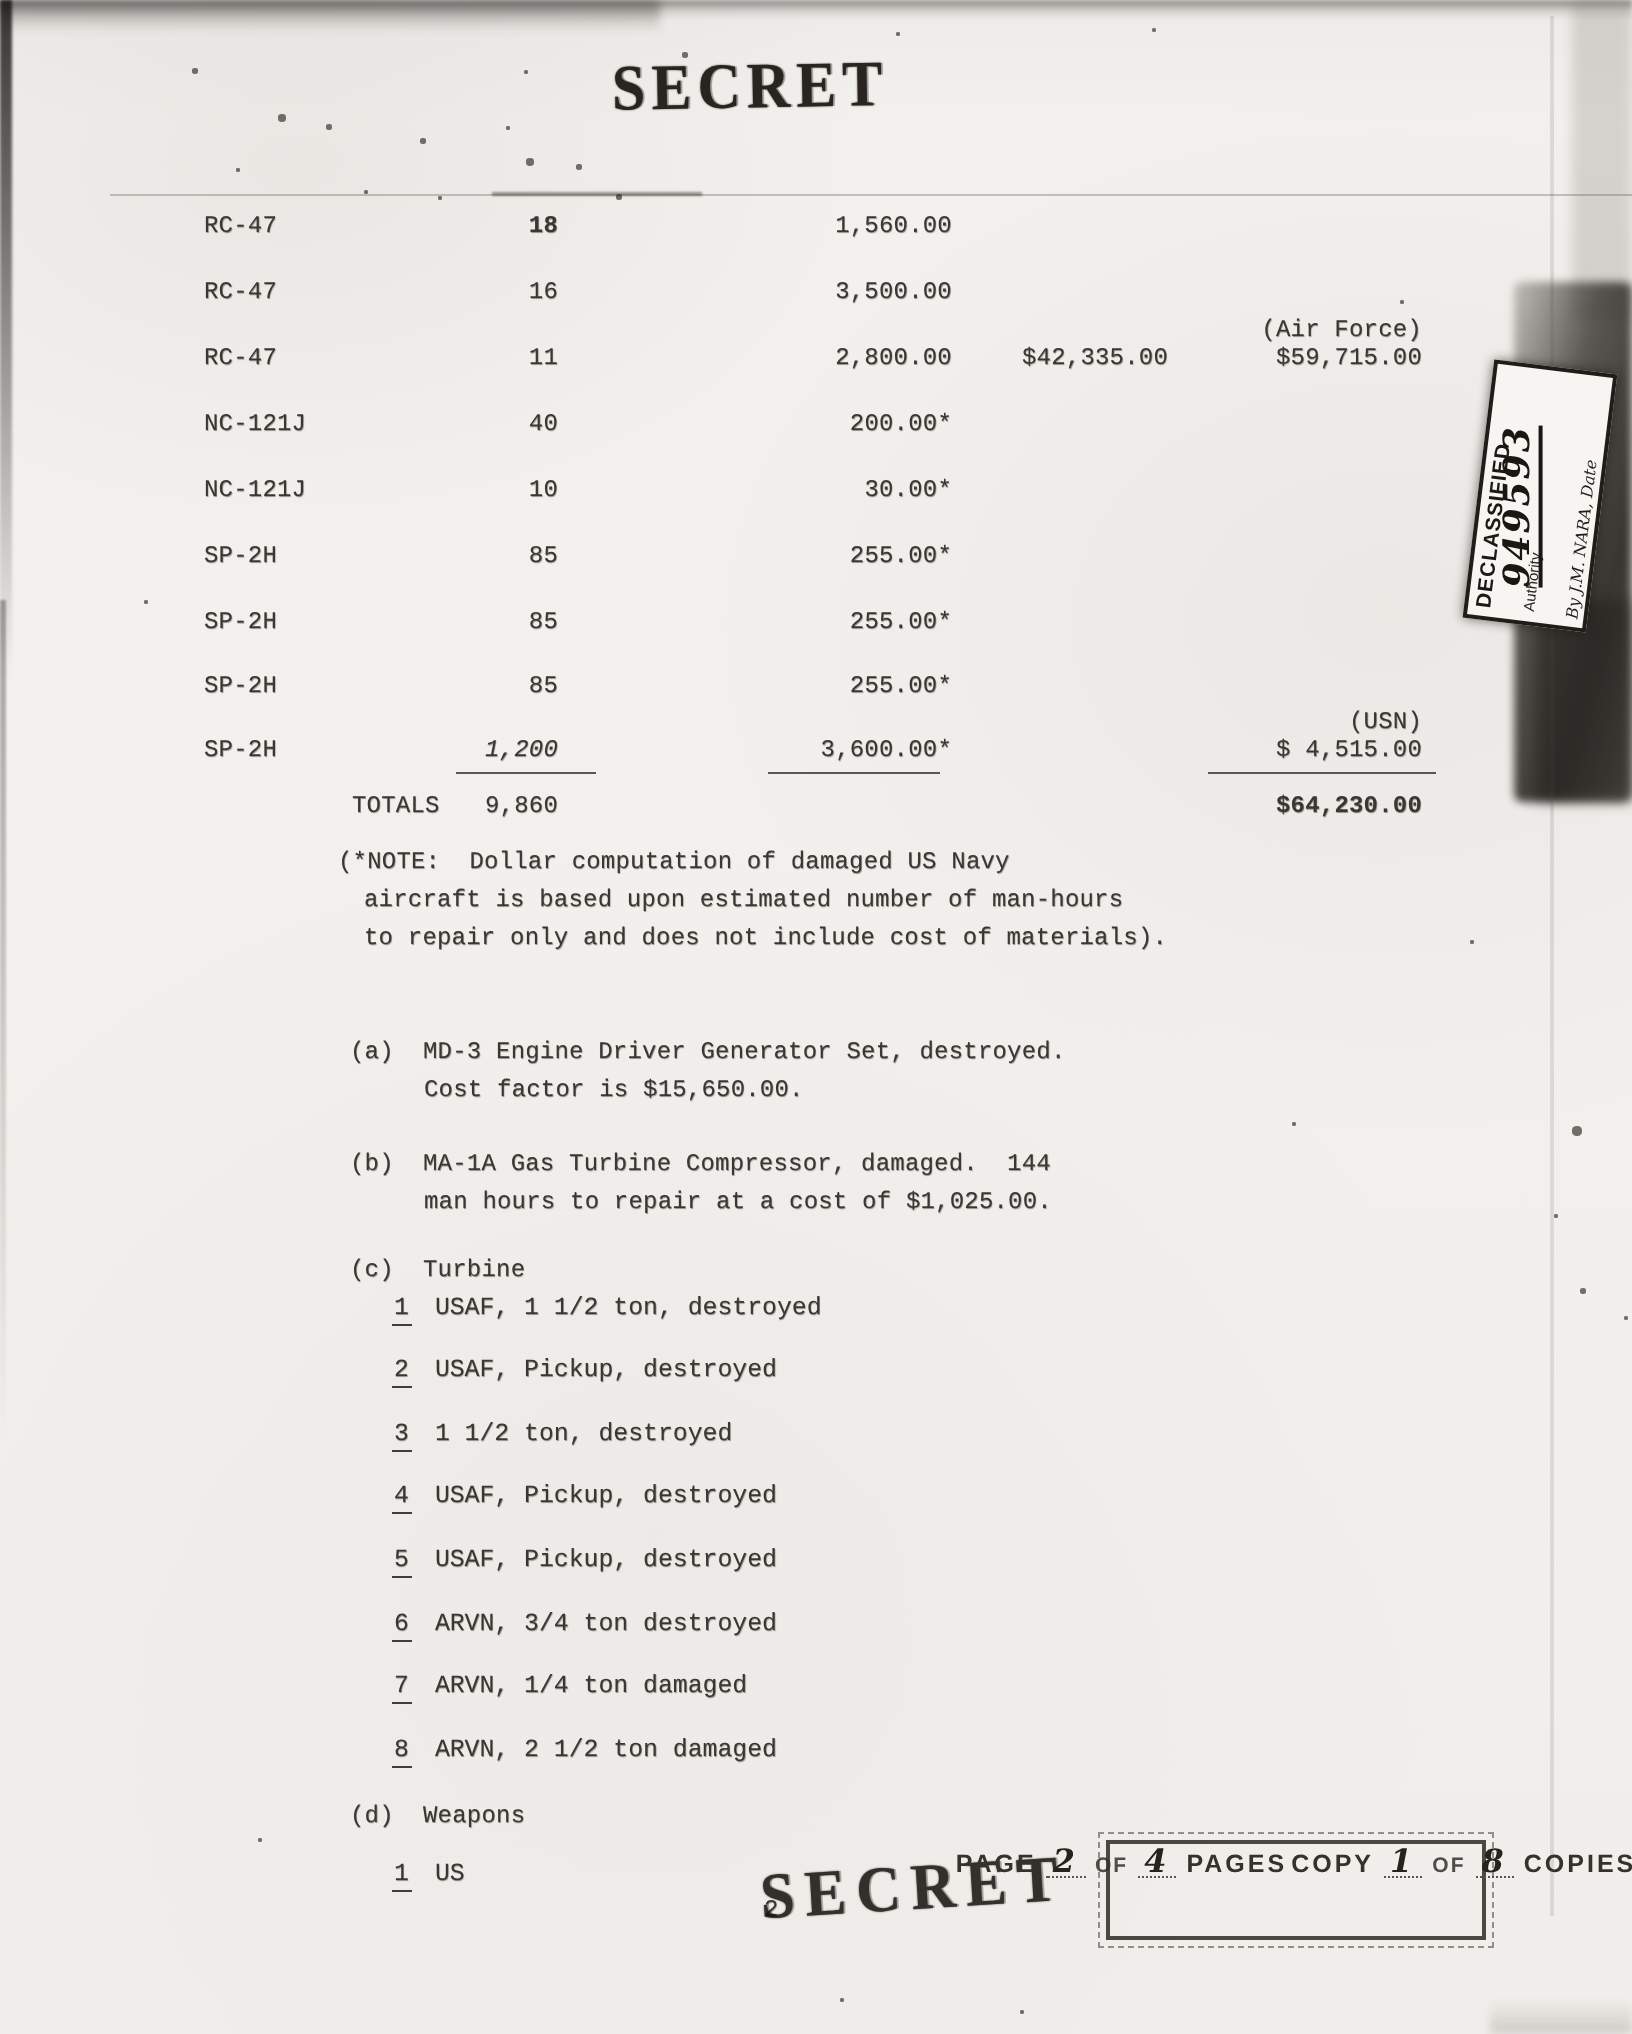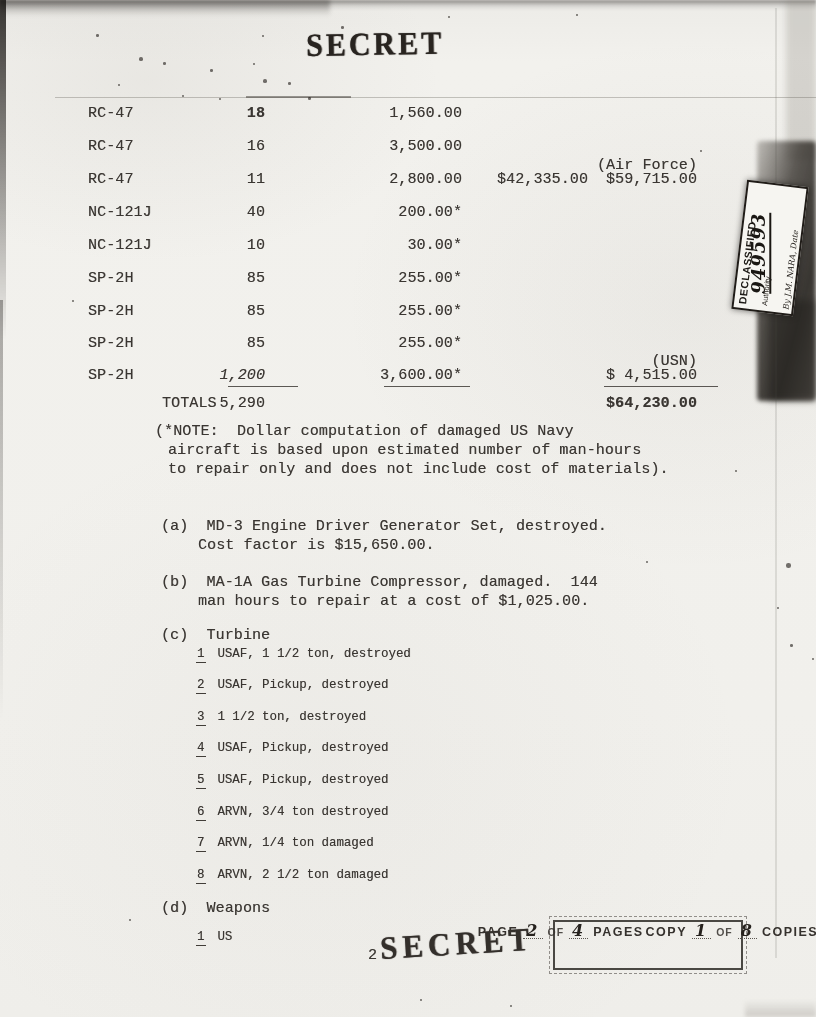--- a/index.html
+++ b/index.html
@@ -7,23 +7,24 @@
     position:relative;width:816px;height:1017px;overflow:hidden;
     margin:0 auto;
     background:
       radial-gradient(ellipse 420px 260px at 18% 8%, rgba(150,144,136,0.10), transparent 70%),
       radial-gradient(ellipse 500px 380px at 85% 30%, rgba(140,134,126,0.08), transparent 70%),
       radial-gradient(ellipse 600px 500px at 40% 75%, rgba(160,154,146,0.06), transparent 70%),
       linear-gradient(to bottom,#ecebe7 0,#f2f1ed 6%,#f1f0ec 70%,#efeeea 100%);
     font-family:"Liberation Mono","DejaVu Sans Mono",monospace;
   }
   .tw{
-    position:absolute;font-size:15px;line-height:15px;color:#3a3632;
+    position:absolute;font-size:12px;line-height:15px;color:#3a3632;
     white-space:pre;letter-spacing:0.1px;
     text-shadow:0.3px 0.3px 0.4px rgba(58,54,50,0.5);
+    margin-left:14px;
   }
   .ra{text-align:right;}
   .rule{position:absolute;height:0;border-top:1.6px solid #413d38;opacity:0.85;}
   .stamp{
     position:absolute;font-family:"Liberation Serif","DejaVu Serif",serif;
     font-weight:bold;color:#1a1511;white-space:nowrap;
     text-shadow:0 0 1px rgba(26,21,17,0.75), 1px 0 0 rgba(26,21,17,0.3);
   }
   .stamp-top{left:306px;top:27px;font-size:30px;letter-spacing:3px;transform:rotate(-1deg) scaleY(1.08);opacity:0.93;}
   .stamp-bottom{left:380px;top:926px;font-size:31px;letter-spacing:5px;transform:rotate(-3.5deg) scaleY(1.05);opacity:0.88;}
@@ -144,21 +145,21 @@
       <span class="tw ra" style="left: 322px; top: 368px; width: 140px;">3,600.00*</span>
       <span class="tw ra" style="left: 560px; top: 354px; width: 137px;">(USN)</span>
       <span class="tw ra" style="left: 560px; top: 368px; width: 137px;">$ 4,515.00</span>
     </div>
 
   <div class="rule" style="left:228px;top:386px;width:70px;"></div>
   <div class="rule" style="left:384px;top:386px;width:86px;"></div>
   <div class="rule" style="left:604px;top:386px;width:114px;"></div>
 
   <span class="tw" style="left:162px;top:396px;">TOTALS</span>
-  <span class="tw ra" style="left:180px;top:396px;width:85px;">5,290</span>
+  <span class="tw ra" style="left:180px;top:396px;width:85px;">9,860</span>
   <span class="tw ra" style="left:560px;top:396px;width:137px;font-weight:bold;">$64,230.00</span>
 
   <span class="tw" style="left:168px;top:443px;">aircraft is based upon estimated number of man-hours</span>
   <span class="tw" style="left:155px;top:424px;">(*NOTE:  Dollar computation of damaged US Navy</span>
   <span class="tw" style="left:168px;top:462px;">to repair only and does not include cost of materials).</span>
 
   <span class="tw" style="left:161px;top:519px;">(a)  MD-3 Engine Driver Generator Set, destroyed.</span>
   <span class="tw" style="left:198px;top:538px;">Cost factor is $15,650.00.</span>
   <span class="tw" style="left:161px;top:575px;">(b)  MA-1A Gas Turbine Compressor, damaged.  144</span>
   <span class="tw" style="left:198px;top:594px;">man hours to repair at a cost of $1,025.00.</span>

